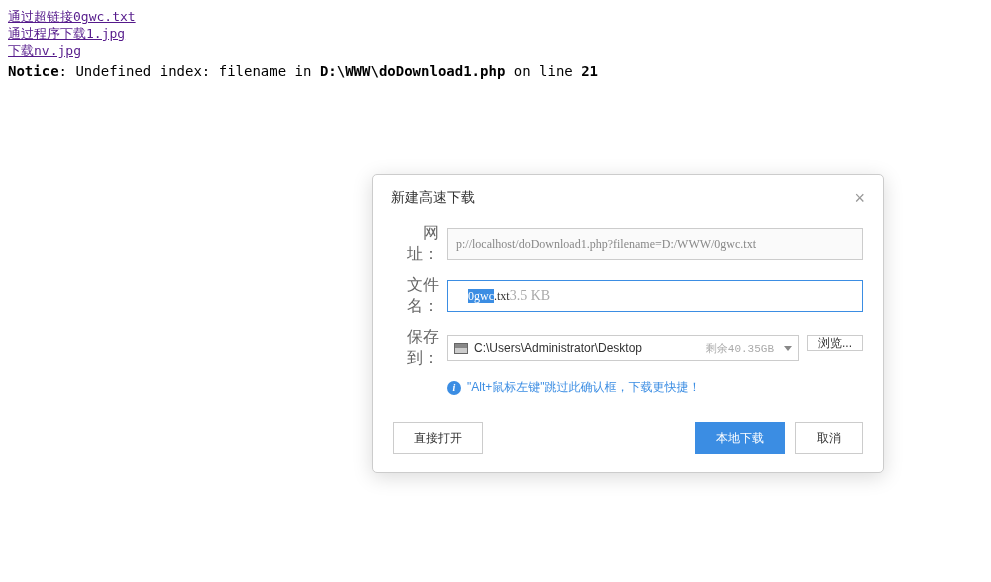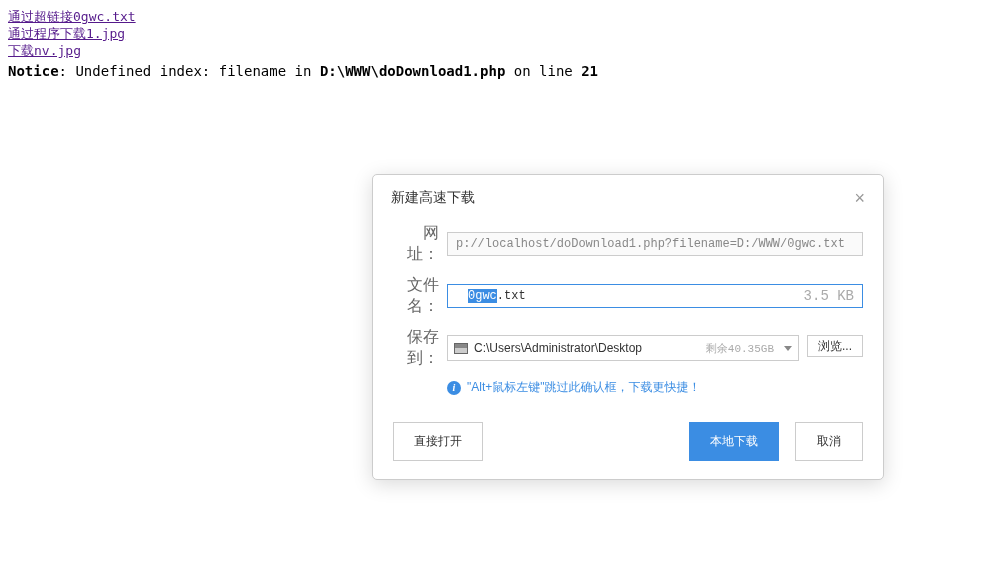--- a/index.html
+++ b/index.html
@@ -65,40 +65,39 @@
     }
     .form-label {
       width: 46px;
       text-align: right;
       color: #666;
       font-size: 16px;
       flex-shrink: 0;
     }
     .form-input {
       flex: 1;
-      height: 24px;
+      height: 32px;
       border: 1px solid #ccc;
       background: #fafafa;
       padding: 0 8px;
       font-size: 12px;
-      font-family: Liberation Mono, monospace;
+      font-family: Liberation Serif, serif;
       color: #555;
       display: flex;
       align-items: center;
       position: relative;
     }
     .form-input.readonly { color: #888; }
     .form-input.active {
       border-color: #3b8de3;
       background: #fff;
     }
     .filename-input {
       display: flex;
       align-items: center;
-      justify-content: space-between;
       padding-left: 20px;
     }
     .filename-text { color: #333; }
     .filename-text .sel {
       background: #3b8de3;
       color: #fff;
     }
     .file-size {
       color: #aaa;
       font-size: 14px;
@@ -135,21 +134,21 @@
     .space-left { color: #aaa; font-size: 11px; font-family: Liberation Mono, monospace; }
     .dropdown-caret {
       width: 0; height: 0;
       border-left: 4px solid transparent;
       border-right: 4px solid transparent;
       border-top: 5px solid #888;
       margin-left: 4px;
     }
     .browse-btn {
       width: 56px;
-      height: 22px;
+      height: 16px;
       border: 1px solid #ccc;
       background: #fff;
       font-size: 12px;
       color: #333;
       cursor: pointer;
       display: flex;
       align-items: center;
       justify-content: center;
     }
     .hint-row {
@@ -174,23 +173,23 @@
       flex-shrink: 0;
       font-family: Georgia, serif;
       font-style: italic;
     }
     .dialog-footer {
       padding: 16px 20px 18px 20px;
       display: flex;
       justify-content: space-between;
       align-items: center;
     }
-    .footer-right { display: flex; gap: 16px; }
+    .footer-right { display: flex; gap: 10px; }
     .btn {
-      height: 39px;
+      height: 32px;
       min-width: 68px;
       padding: 0 20px;
       border: 1px solid #ccc;
       background: #fff;
       font-size: 12px;
       color: #333;
       cursor: pointer;
       display: flex;
       align-items: center;
       justify-content: center;

